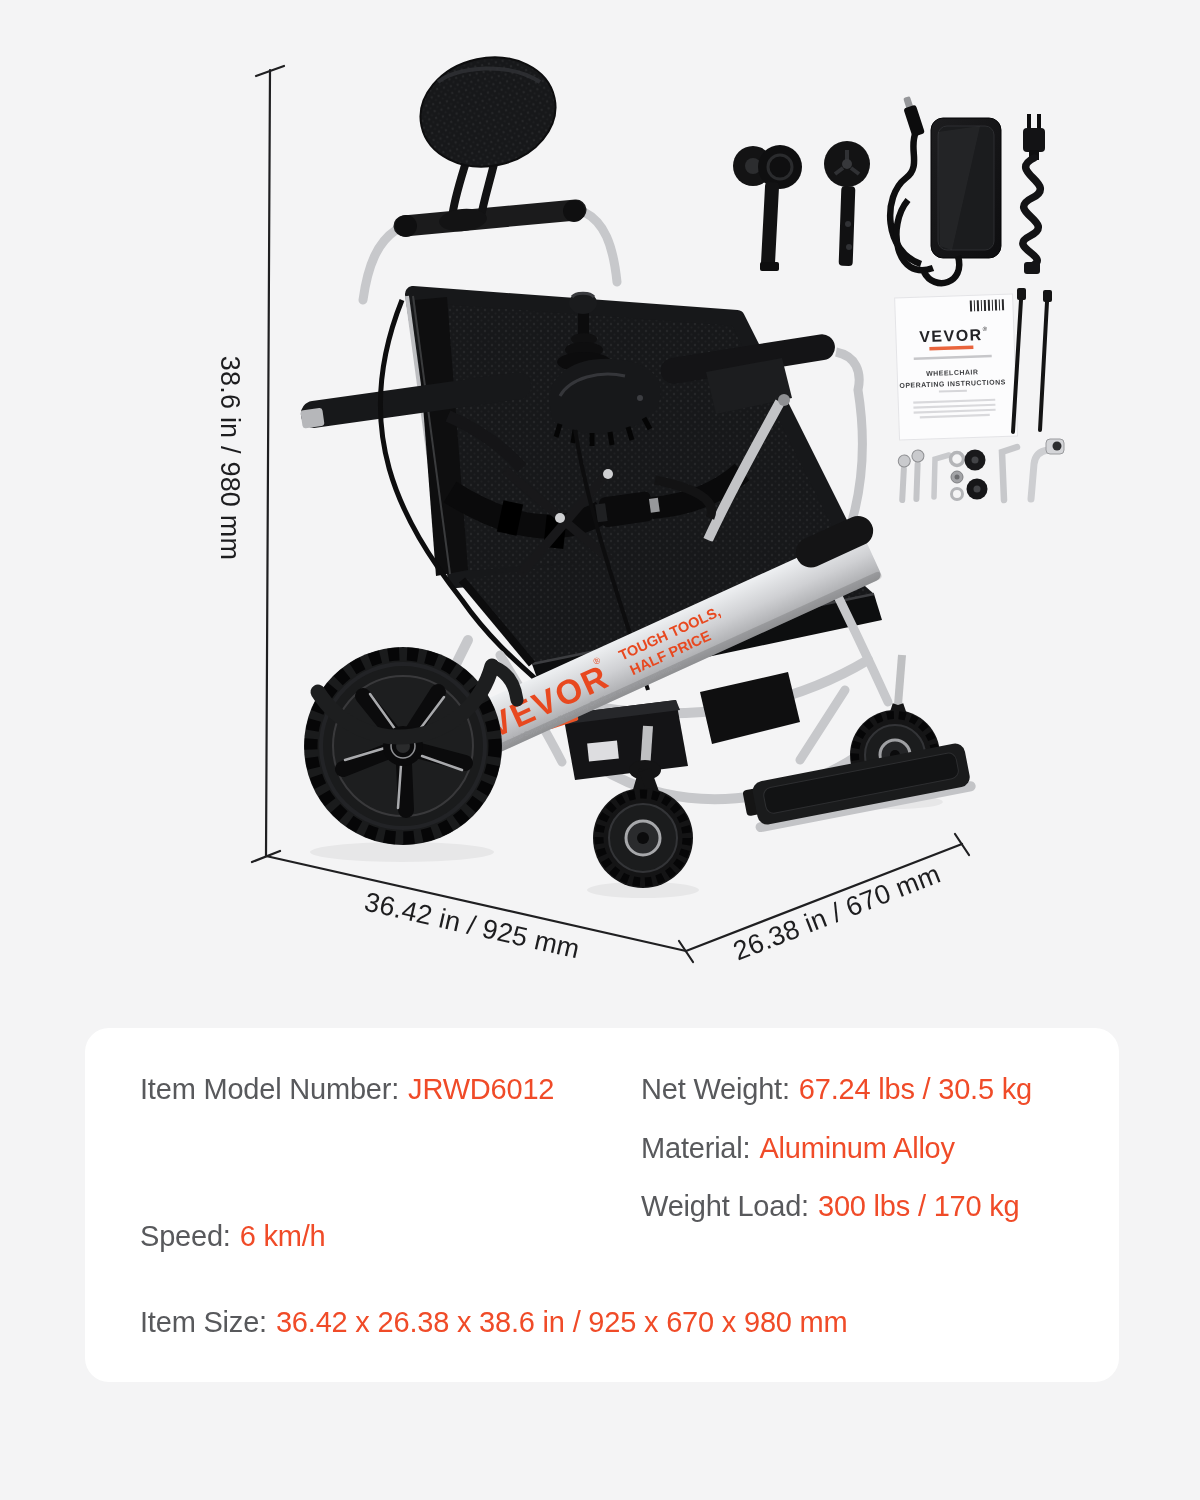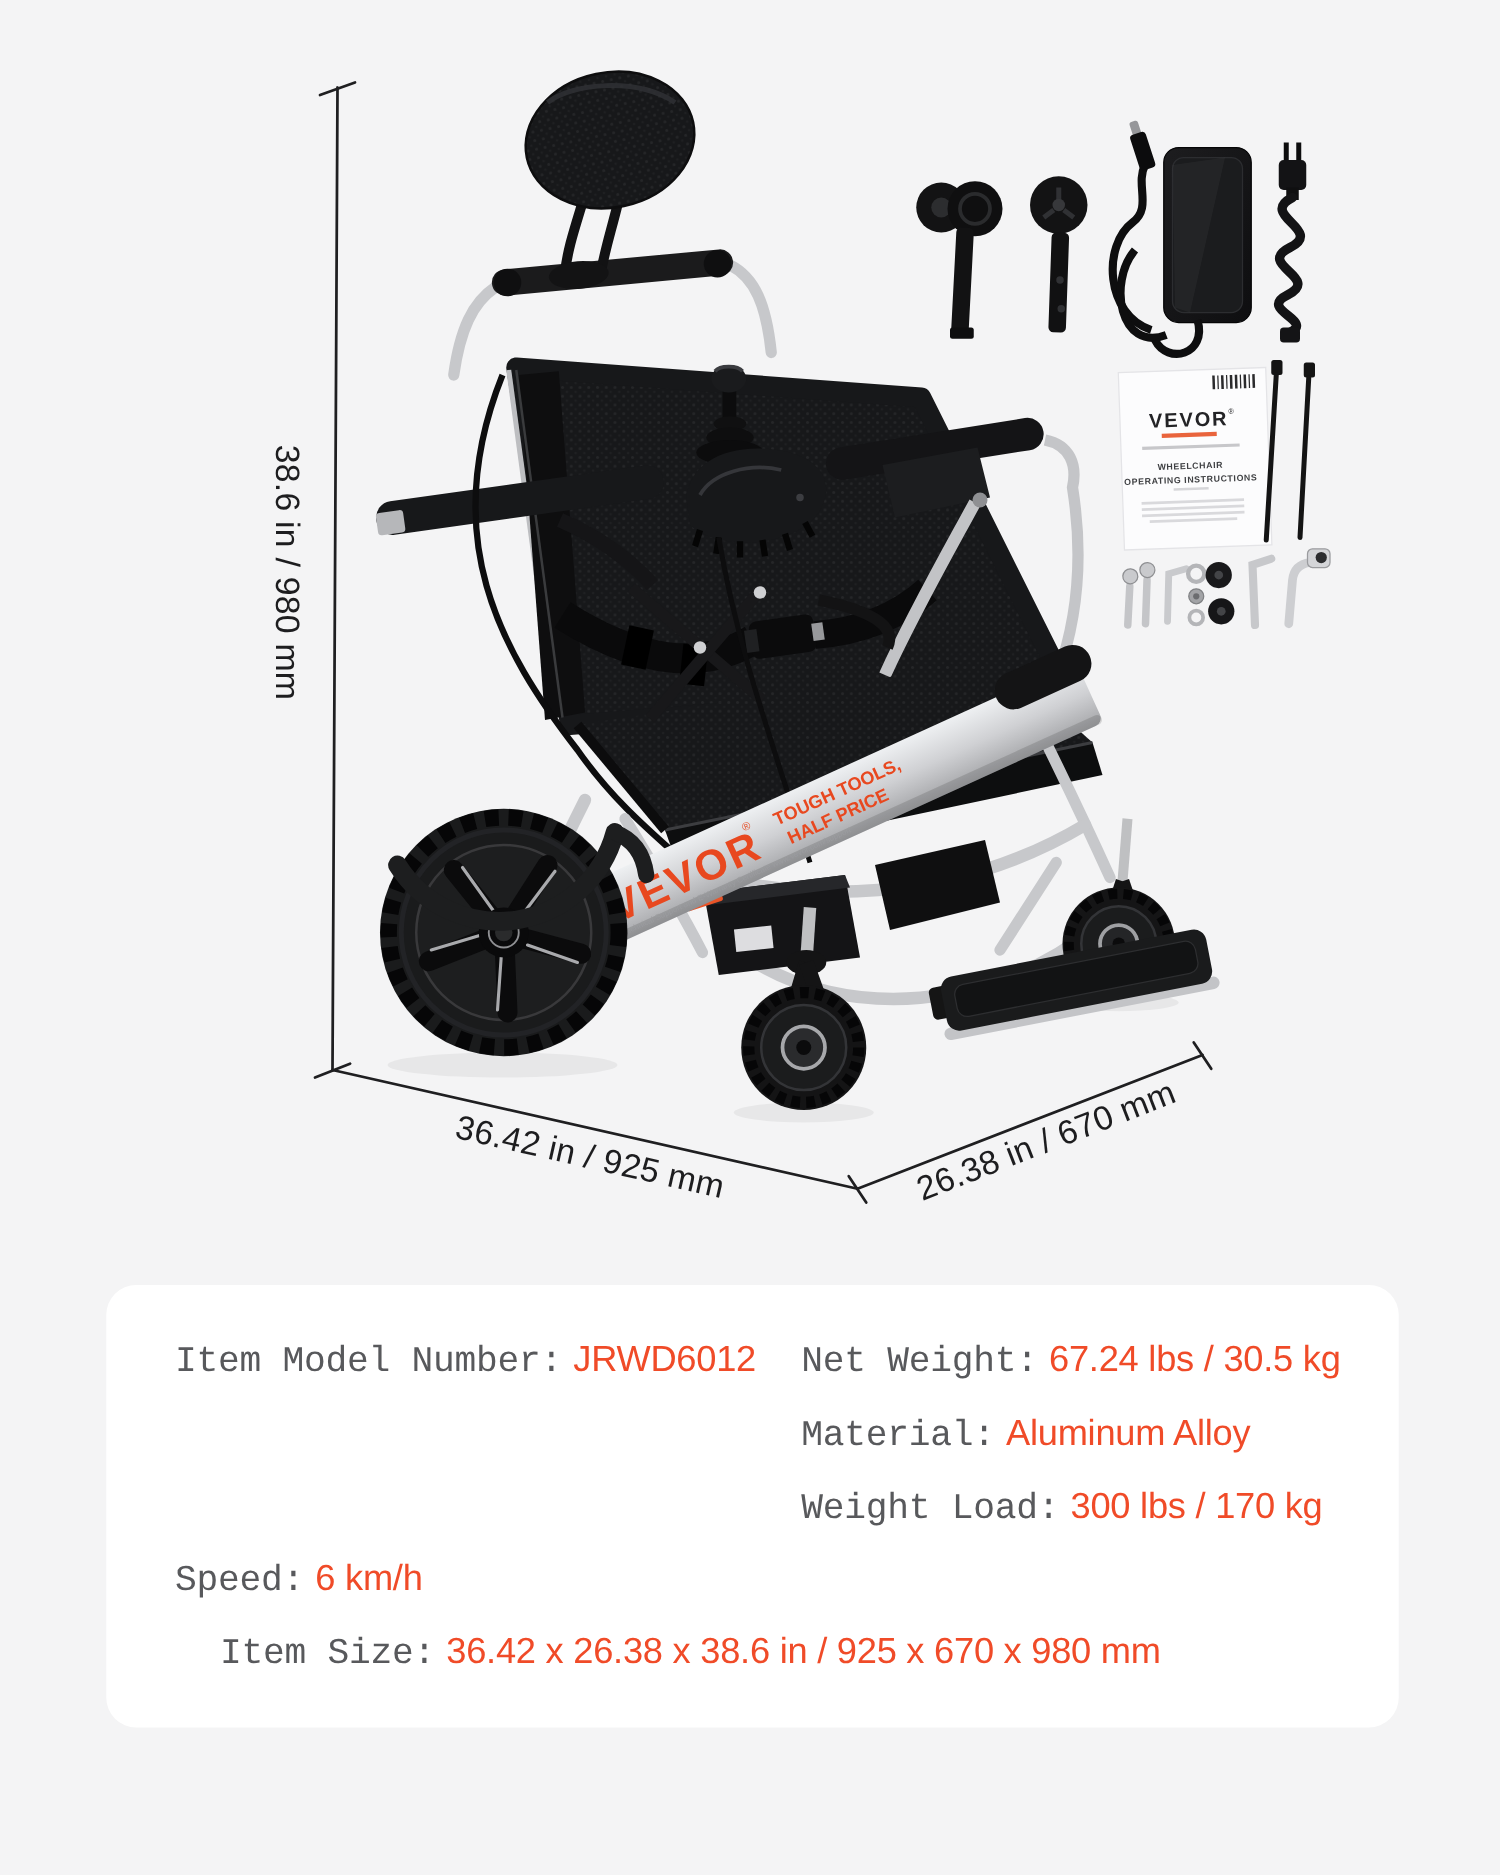--- a/index.html
+++ b/index.html
@@ -27,23 +27,23 @@
     width:1034px;height:354px;
     background:#ffffff;border-radius:24px;
   }
   .spec{
     position:absolute;
     font-size:29px;
     white-space:nowrap;
     transform:translateY(-50%);
     letter-spacing:-0.2px;
   }
-  .spec .lbl{color:#58595c;font-weight:500;font-family:Liberation Mono, monospace;}
+  .spec .lbl{color:#58595c;font-weight:500;}
   .spec .val{color:#f04b28;font-weight:400;margin-left:9px;}
-  .r0{top:1089px;}.r1{top:1148px;}.r2{top:1206px;}.r3{top:1264px;}.r4{top:1322px;margin-left:36px;}
+  .r0{top:1089px;}.r1{top:1148px;}.r2{top:1206px;}.r3{top:1236px;}.r4{top:1322px;}
   .cL{left:140px;}.cR{left:641px;}
 </style>
 </head>
 <body>
 
 <div class="stage">
 
   <svg class="product-svg" width="1200" height="1010" viewBox="0 0 1200 1010">
     <defs>
       <pattern id="mesh" width="7" height="7" patternUnits="userSpaceOnUse">

